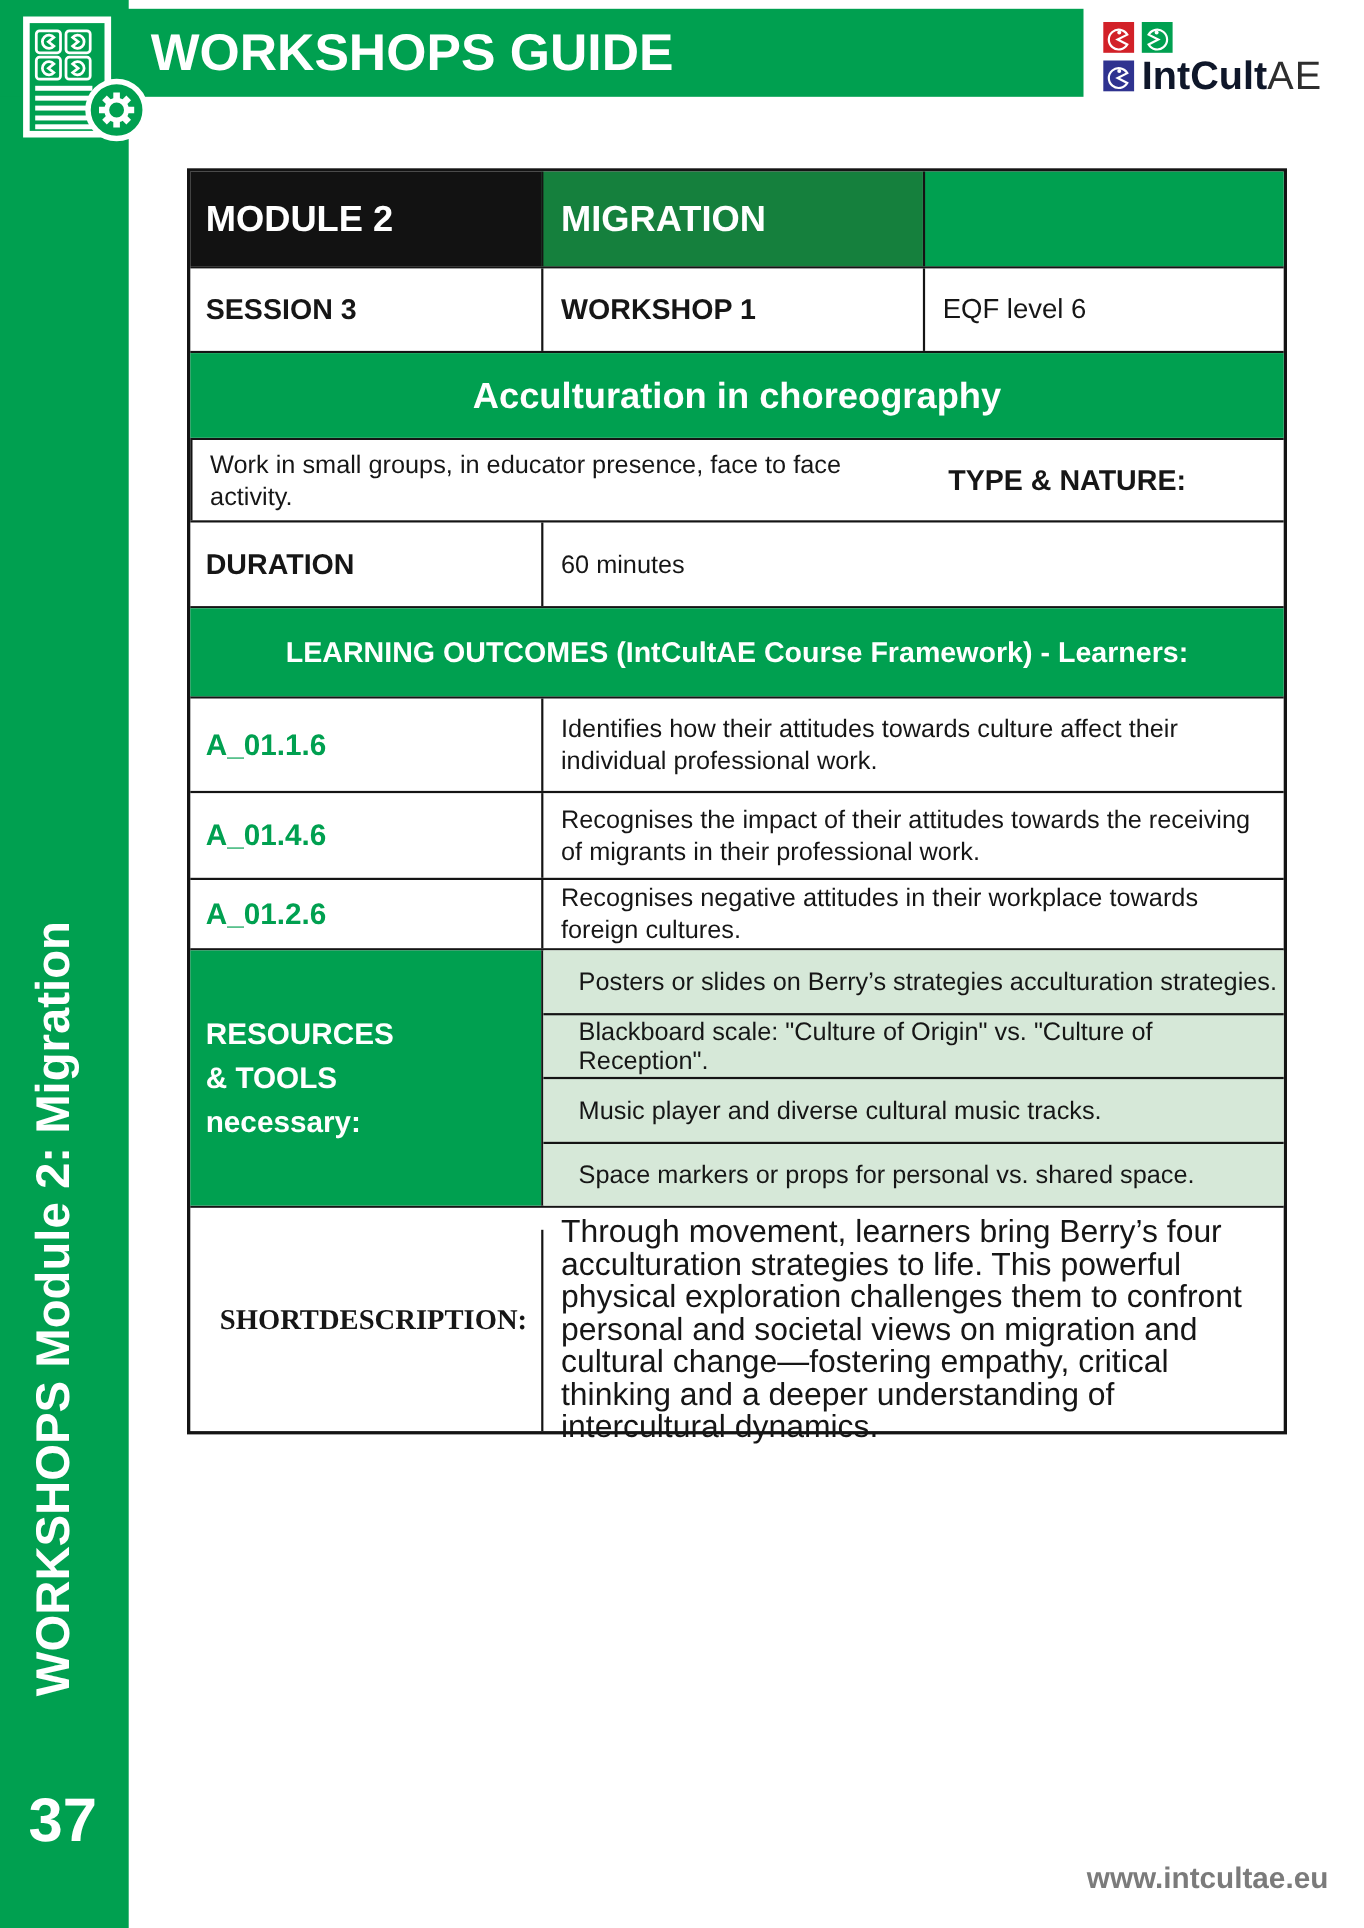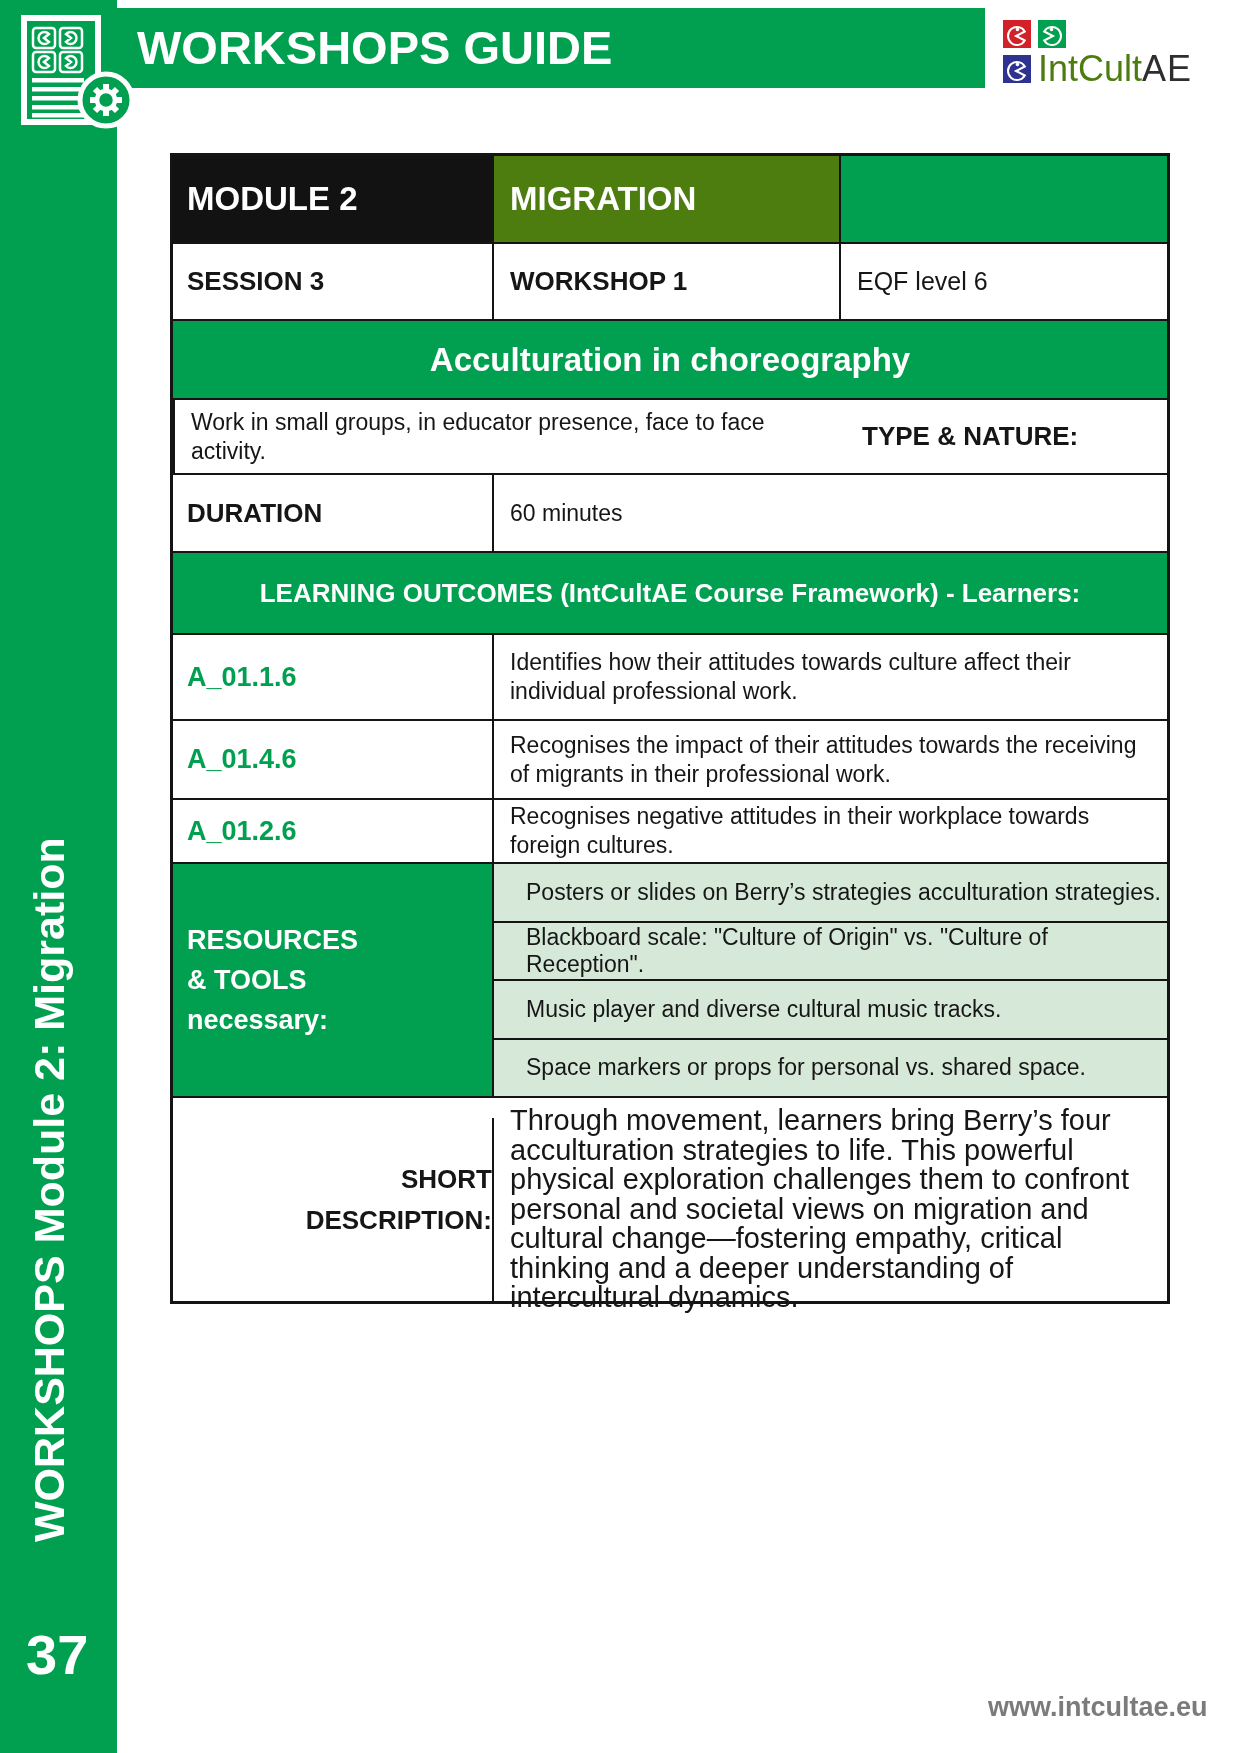--- a/index.html
+++ b/index.html
@@ -35,39 +35,39 @@
   
   .logo{position:absolute;left:1003px;top:20px;width:200px;height:66px;}
   .logo-sq{position:absolute;width:28px;height:28px;}
   .logo-sq.red{left:0;top:0;background:#D22128;}
   .logo-sq.green{left:35px;top:0;background:#00A050;}
   .logo-sq.blue{left:0;top:35px;background:#2F3390;}
   .logo-word{
     position:absolute;left:35px;top:33px;height:32px;display:flex;align-items:center;
     font-size:36px;line-height:32px;white-space:nowrap;
   }
-  .logo-word .bold{font-weight:normal;color:#4d7c0f;}
+  .logo-word .bold{font-weight:bold;color:#0f172a;}
   .logo-word .light{font-weight:normal;color:#2e2e2e;letter-spacing:1px;}
   
   .tbl{
     position:absolute;left:170px;top:153px;width:1000px;
     border:3px solid #141414;box-sizing:border-box;background:#ffffff;
   }
   .row{display:flex;border-top:2px solid #141414;box-sizing:border-box;}
   .row.first{border-top:none;}
   .cell{box-sizing:border-box;border-left:2px solid #141414;display:flex;align-items:center;}
   .cell.nb{border-left:none;}
   .c1{width:319px;flex:0 0 319px;padding-left:14px;}
   .c2{width:347px;flex:0 0 347px;padding-left:16px;}
   .c3{flex:1 1 auto;padding-left:16px;}
   .lbl{font-weight:bold;font-size:26px;}
   .val{font-size:23px;line-height:29px;padding-right:10px;}
   .r-module{height:86px;}
   .module-cell{background:#121212;color:#ffffff;font-size:33px;font-weight:bold;}
-  .module-title-cell{background:#4d7c0f;color:#ffffff;font-size:33px;font-weight:bold;}
+  .module-title-cell{background:#15803d;color:#ffffff;font-size:33px;font-weight:bold;}
   .module-fill{background:#00A050;}
   .r-session{height:77px;}
   .eqf{font-size:25px;font-weight:normal;}
   .banner{
     height:77px;background:#00A050;color:#ffffff;
     display:flex;align-items:center;justify-content:center;
     font-weight:bold;
   }
   .banner.big{font-size:33px;}
   .banner.mid{font-size:26px;height:80px;}
@@ -85,22 +85,23 @@
   }
   .res-list{flex:1 1 auto;display:flex;flex-direction:column;border-left:2px solid #141414;box-sizing:border-box;}
   .res-item{
     flex:1 1 0;background:#D6E8D8;border-top:2px solid #141414;
     display:flex;align-items:center;padding-left:32px;
     font-size:23px;
   }
   .res-item.nt{border-top:none;}
   .r-desc{height:205px;}
   .desc-label{
-    display:flex;flex-direction:column;justify-content:center;align-items:flex-end;
+    display:flex;flex-direction:row;justify-content:center;align-items:center;
     line-height:41px;
+    font-family:Liberation Serif, serif;
   }
   .desc-text{font-size:29px;line-height:29.5px;padding-right:14px;margin-top:20px;}
   
   .footer-url{
     position:absolute;left:988px;top:1692px;width:210px;text-align:right;
     font-size:27px;font-weight:bold;color:#7B7B7B;
   }
 </style>
 </head>
 <body>

